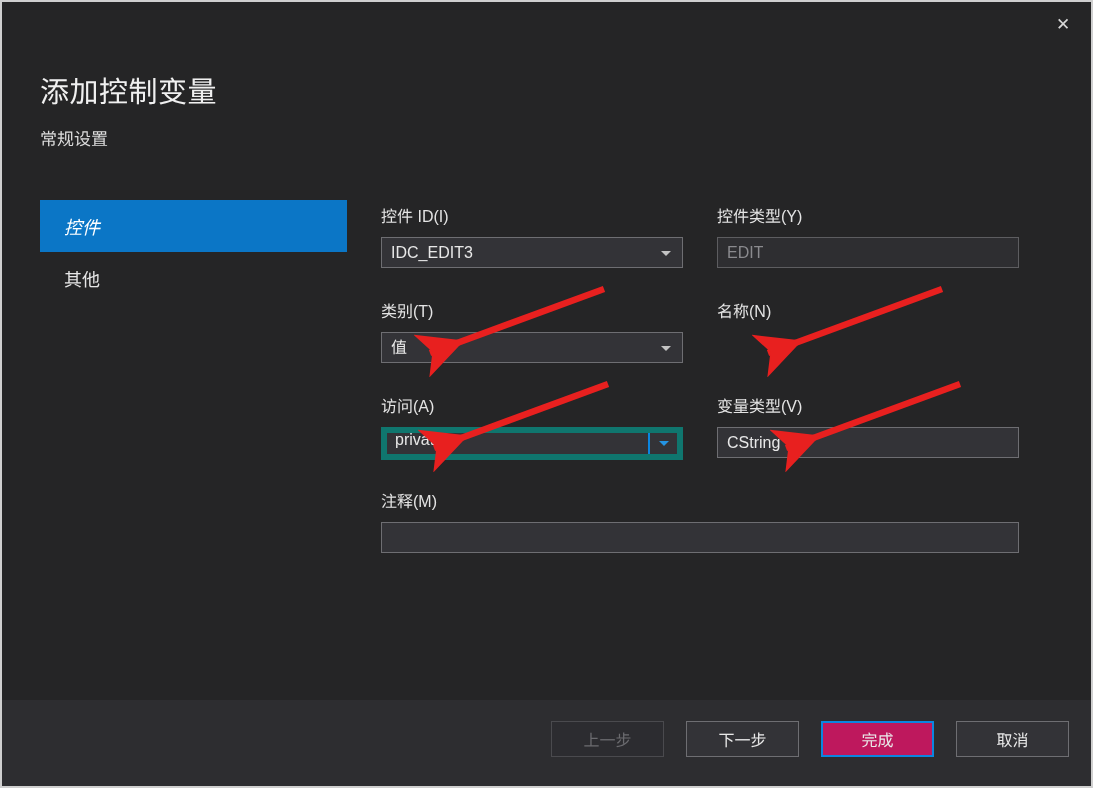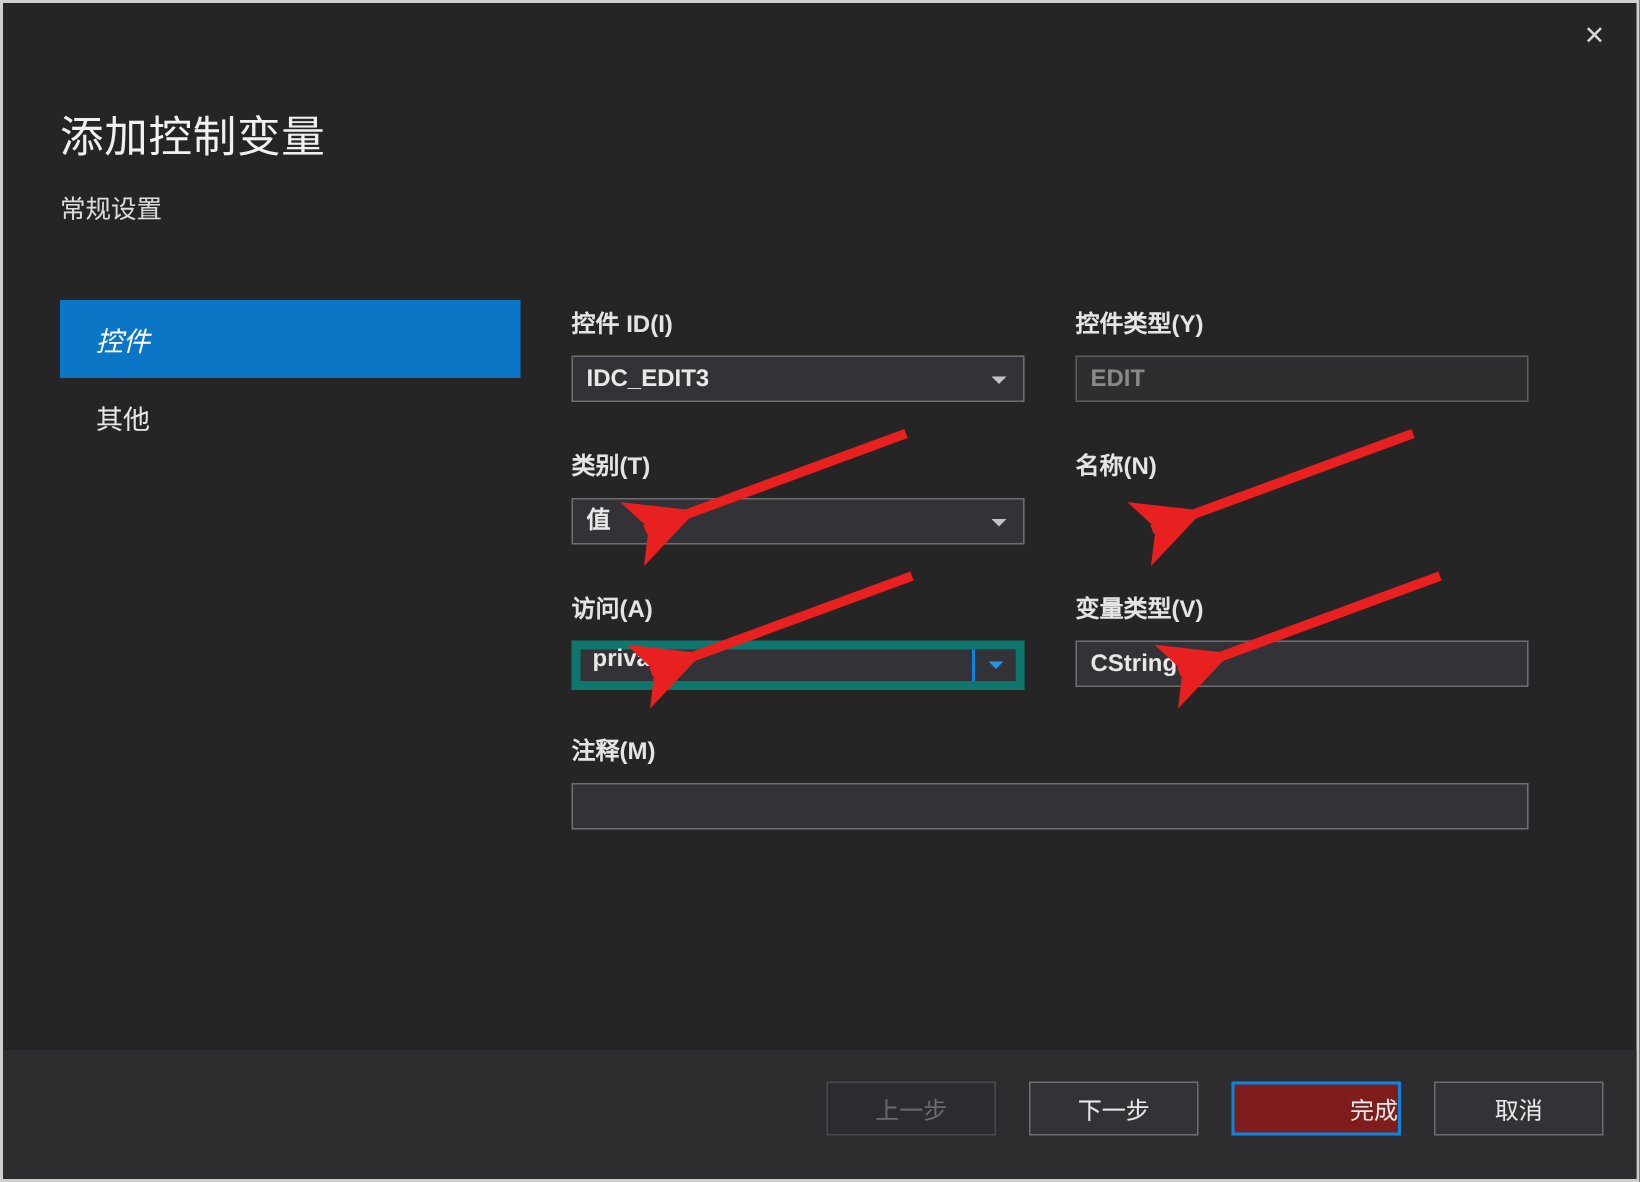--- a/index.html
+++ b/index.html
@@ -100,21 +100,20 @@
     color: #ffffff;
     font-style: italic;
   }
 
   
   #form {
     position: absolute;
     left: 379px;
     top: 205px;
     width: 638px;
-    font-weight: bold;
   }
   .row {
     position: relative;
     height: 95px;
   }
   .field {
     position: absolute;
     top: 0;
     width: 302px;
   }
@@ -224,22 +223,21 @@
     cursor: default;
     user-select: none;
   }
   .btn.disabled {
     background: #2c2c30;
     border-color: #4a4a4e;
     color: #6b6b6f;
   }
   .btn.default {
     border: 2px solid #0b86e0;
-    background: #7f1d1d;
-    justify-content: flex-end;
+    background: #be185d;
   }
 
   
   #annotations {
     position: absolute;
     left: 0; top: 0;
     width: 1089px;
     height: 784px;
     pointer-events: none;
   }

